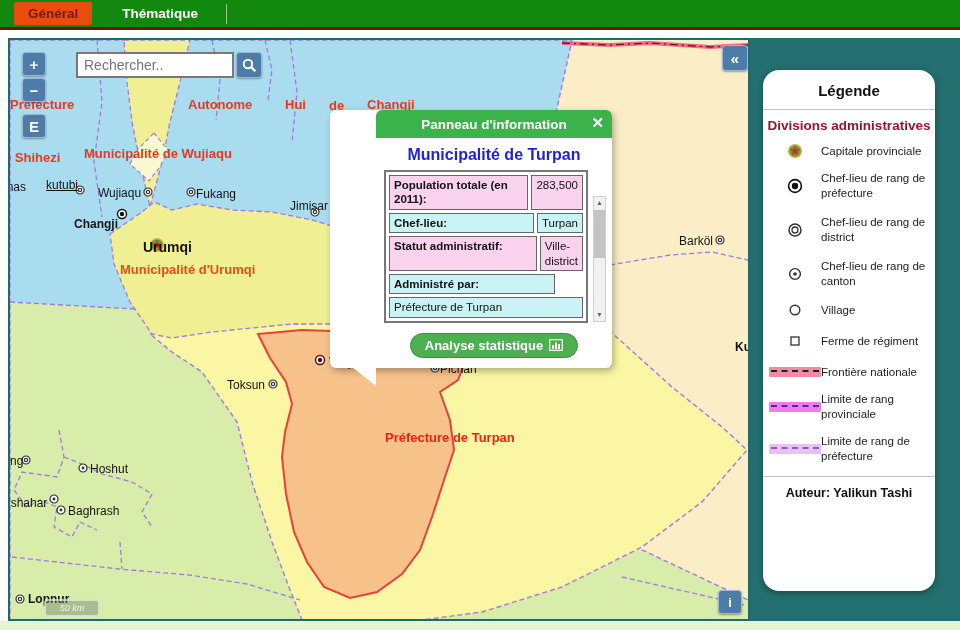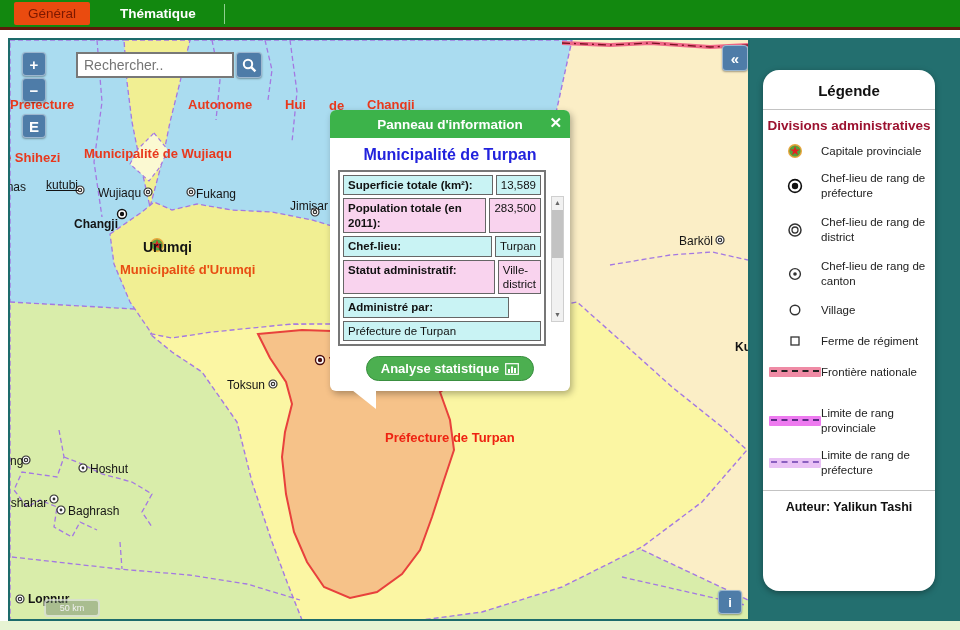--- a/index.html
+++ b/index.html
@@ -3,21 +3,21 @@
 <meta charset="utf-8">
 <style>
   * { margin:0; padding:0; box-sizing:border-box; }
   body { font-family:"Liberation Sans", sans-serif; background:#fff; }
   #app { position:relative; width:960px; height:630px; background:#fff; overflow:hidden; }
 
   
   #topbar { position:absolute; left:0; top:0; width:960px; height:30px;
     background:#12880f; border-bottom:3px solid #5d1d0c;
     display:flex; align-items:center; padding-left:14px; }
-  .tab-active { background:#ea4b0f; color:#7c1800; font-weight:normal; font-size:13.5px;
+  .tab-active { background:#ea4b0f; color:#7c1800; font-weight:bold; font-size:13.5px;
     padding:4px 14px; border-radius:2px; cursor:pointer; }
   .tab-plain { color:#ffffff; font-weight:bold; font-size:13.5px; padding:4px 14px;
     margin-left:16px; cursor:pointer; }
   .nav-divider { width:1px; height:20px; background:#8fd08f; margin-left:14px; }
 
   
   #map { position:absolute; left:8px; top:38px; width:742px; height:583px;
     border:2px solid #1d6b6b; background:#fbeec6; overflow:hidden; }
   #map svg.geo { position:absolute; left:0; top:0; }
 
@@ -33,25 +33,25 @@
     justify-content:center; box-shadow:0 1px 2px rgba(0,0,0,.35); cursor:pointer; }
 
   #searchbox { position:absolute; left:66px; top:12px; width:158px; height:26px;
     border:2px solid #787878; background:#fff; font-size:14px; color:#444;
     padding:2px 6px; font-family:"Liberation Sans", sans-serif; }
   #searchbtn { left:226px; top:12px; width:26px; height:26px; }
 
   #scalebar { position:absolute; left:34px; top:559px; width:56px; height:18px;
     background:rgba(110,130,110,.45); border:2px solid rgba(255,255,255,.55);
     border-radius:4px; color:#f2f2f2; font-size:9px; display:flex;
-    align-items:center; justify-content:center; }
+    align-items:center; justify-content:center;font-style:italic; }
 
   
-  #panel { position:absolute; left:320px; top:70px; width:240px; background:#fff;
-    border-radius:6px; box-shadow:2px 3px 7px rgba(0,0,0,.3); }
+  #panel { position:absolute; left:320px; top:70px; width:282px; background:#fff;
+    border-radius:6px; box-shadow:2px 3px 7px rgba(0,0,0,.3);padding-left:46px; }
   #panel-header { height:28px; background:#3cb34a; border-radius:6px 6px 0 0;
     display:flex; align-items:center; justify-content:center; position:relative; }
   #panel-header .ttl { color:#fff; font-weight:bold; font-size:13.5px; }
   #panel-close { position:absolute; right:8px; top:4px; color:#fff; font-weight:bold;
     font-size:15px; cursor:pointer; }
   #panel-body { padding:6px 8px 10px 8px; position:relative; }
   #panel-title { text-align:center; color:#2222dd; font-weight:bold; font-size:16px;
     margin:2px 0 6px 0; }
   #info-table { border:2px solid #777; padding:3px; margin-right:16px; background:#fff; }
   .inforow { display:flex; gap:3px; margin-bottom:3px; }
@@ -264,24 +264,20 @@
     <div id="scalebar">50 km</div>
 
     <div id="panel">
       <div id="panel-header">
         <span class="ttl">Panneau d'information</span>
         <span id="panel-close">✕</span>
       </div>
       <div id="panel-body">
         <div id="panel-title">Municipalité de Turpan</div>
         <div id="info-table">
-          <div class="inforow">
-            <div class="cell lblc bg-cyan">Superficie totale (km²):</div>
-            <div class="cell valc bg-cyan">13,589</div>
-          </div>
           <div class="inforow">
             <div class="cell lblc bg-pink">Population totale (en 2011):</div>
             <div class="cell valc bg-pink">283,500</div>
           </div>
           <div class="inforow">
             <div class="cell lblc bg-cyan">Chef-lieu:</div>
             <div class="cell valc bg-cyan">Turpan</div>
           </div>
           <div class="inforow">
             <div class="cell lblc bg-pink">Statut administratif:</div>
@@ -369,21 +365,21 @@
 
       <div class="leg-item" style="margin-bottom:16px;">
         <span class="leg-sym">
           <svg width="12" height="12" viewBox="0 0 12 12">
             <rect x="2" y="2" width="8" height="8" fill="#fff" stroke="#333" stroke-width="1.3"></rect>
           </svg>
           </span>
         <span class="leg-txt">Ferme de régiment</span>
       </div>
 
-      <div class="leg-item" style="margin-bottom:27px;">
+      <div class="leg-item" style="margin-bottom:13px;">
         <span class="leg-sym">
           <span class="sw sw-nat">
               <span class="ln"></span>
             </span>
           </span>
         <span class="leg-txt">Frontière nationale</span>
       </div>
 
       <div class="leg-item">
         <span class="leg-sym">

